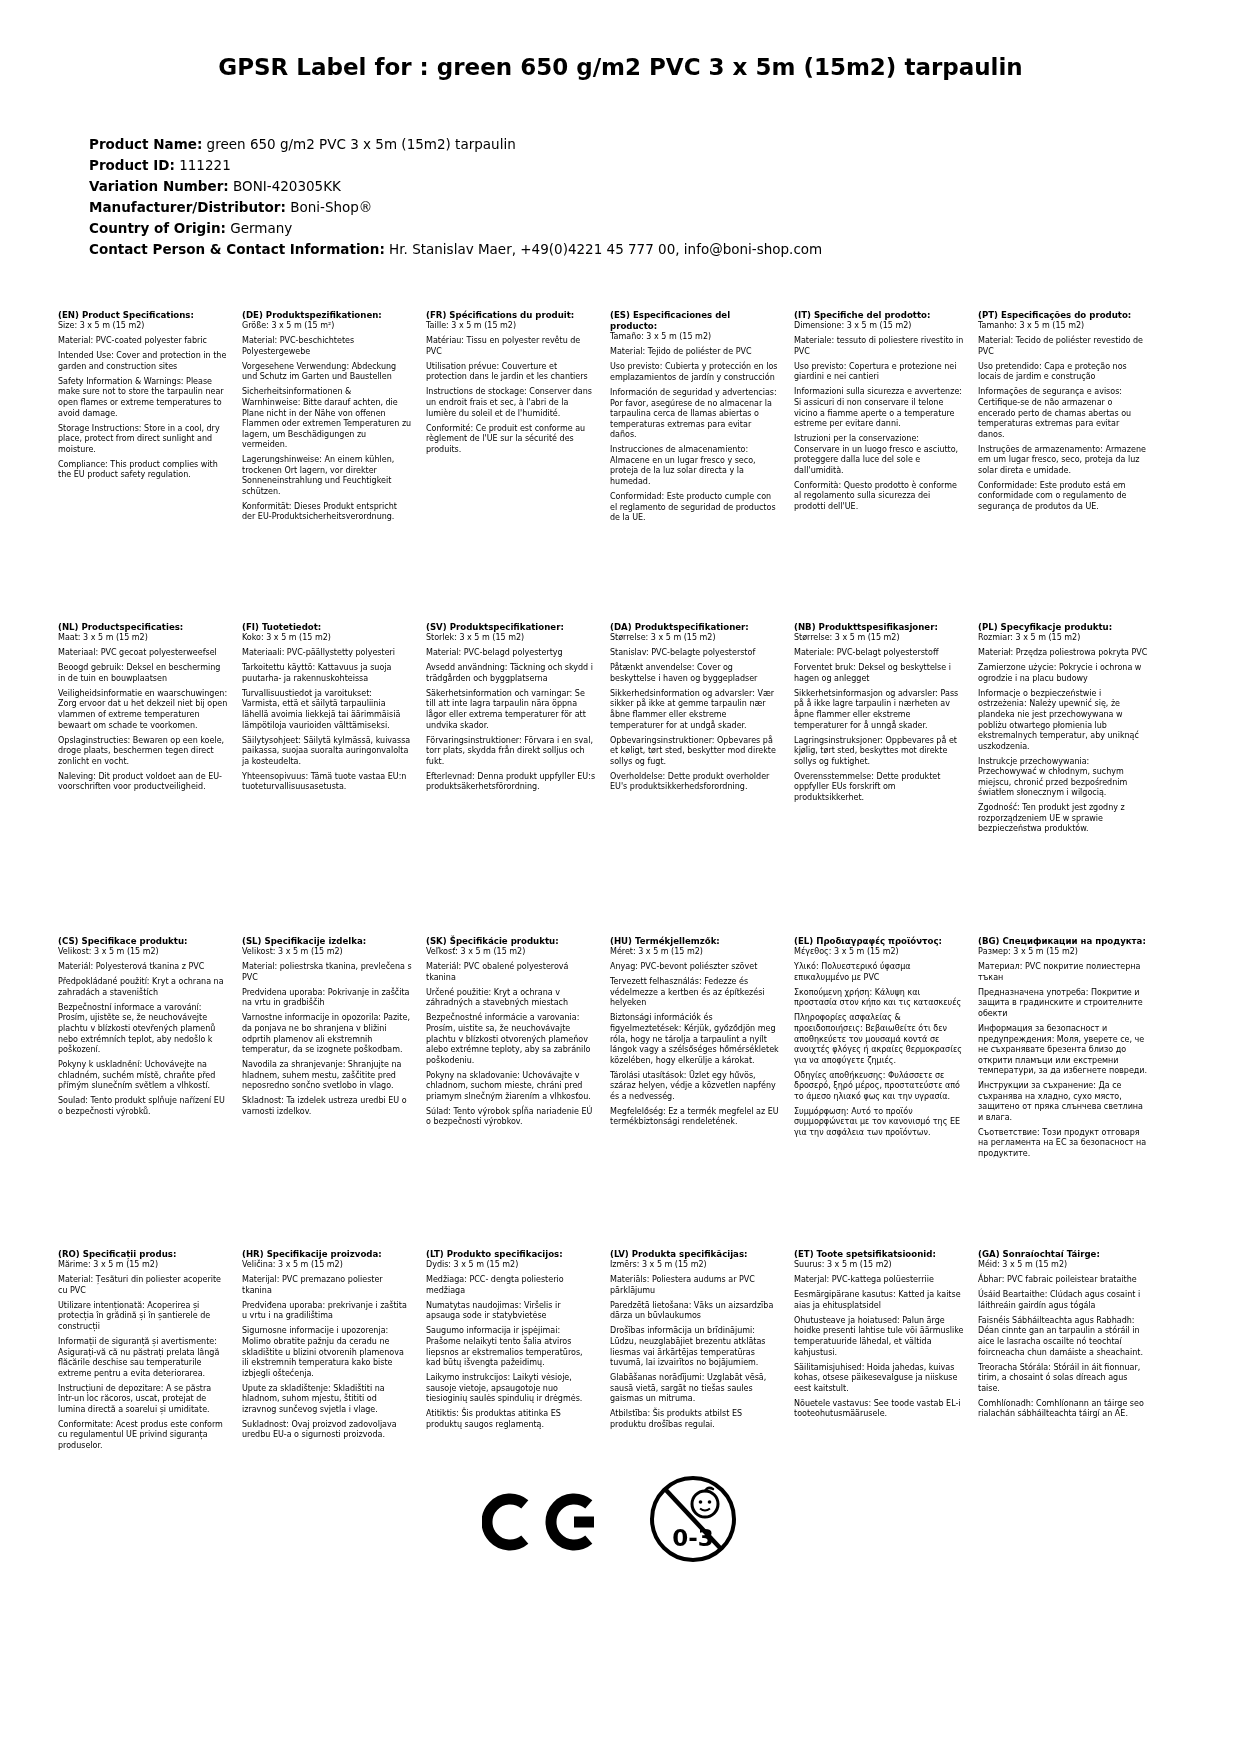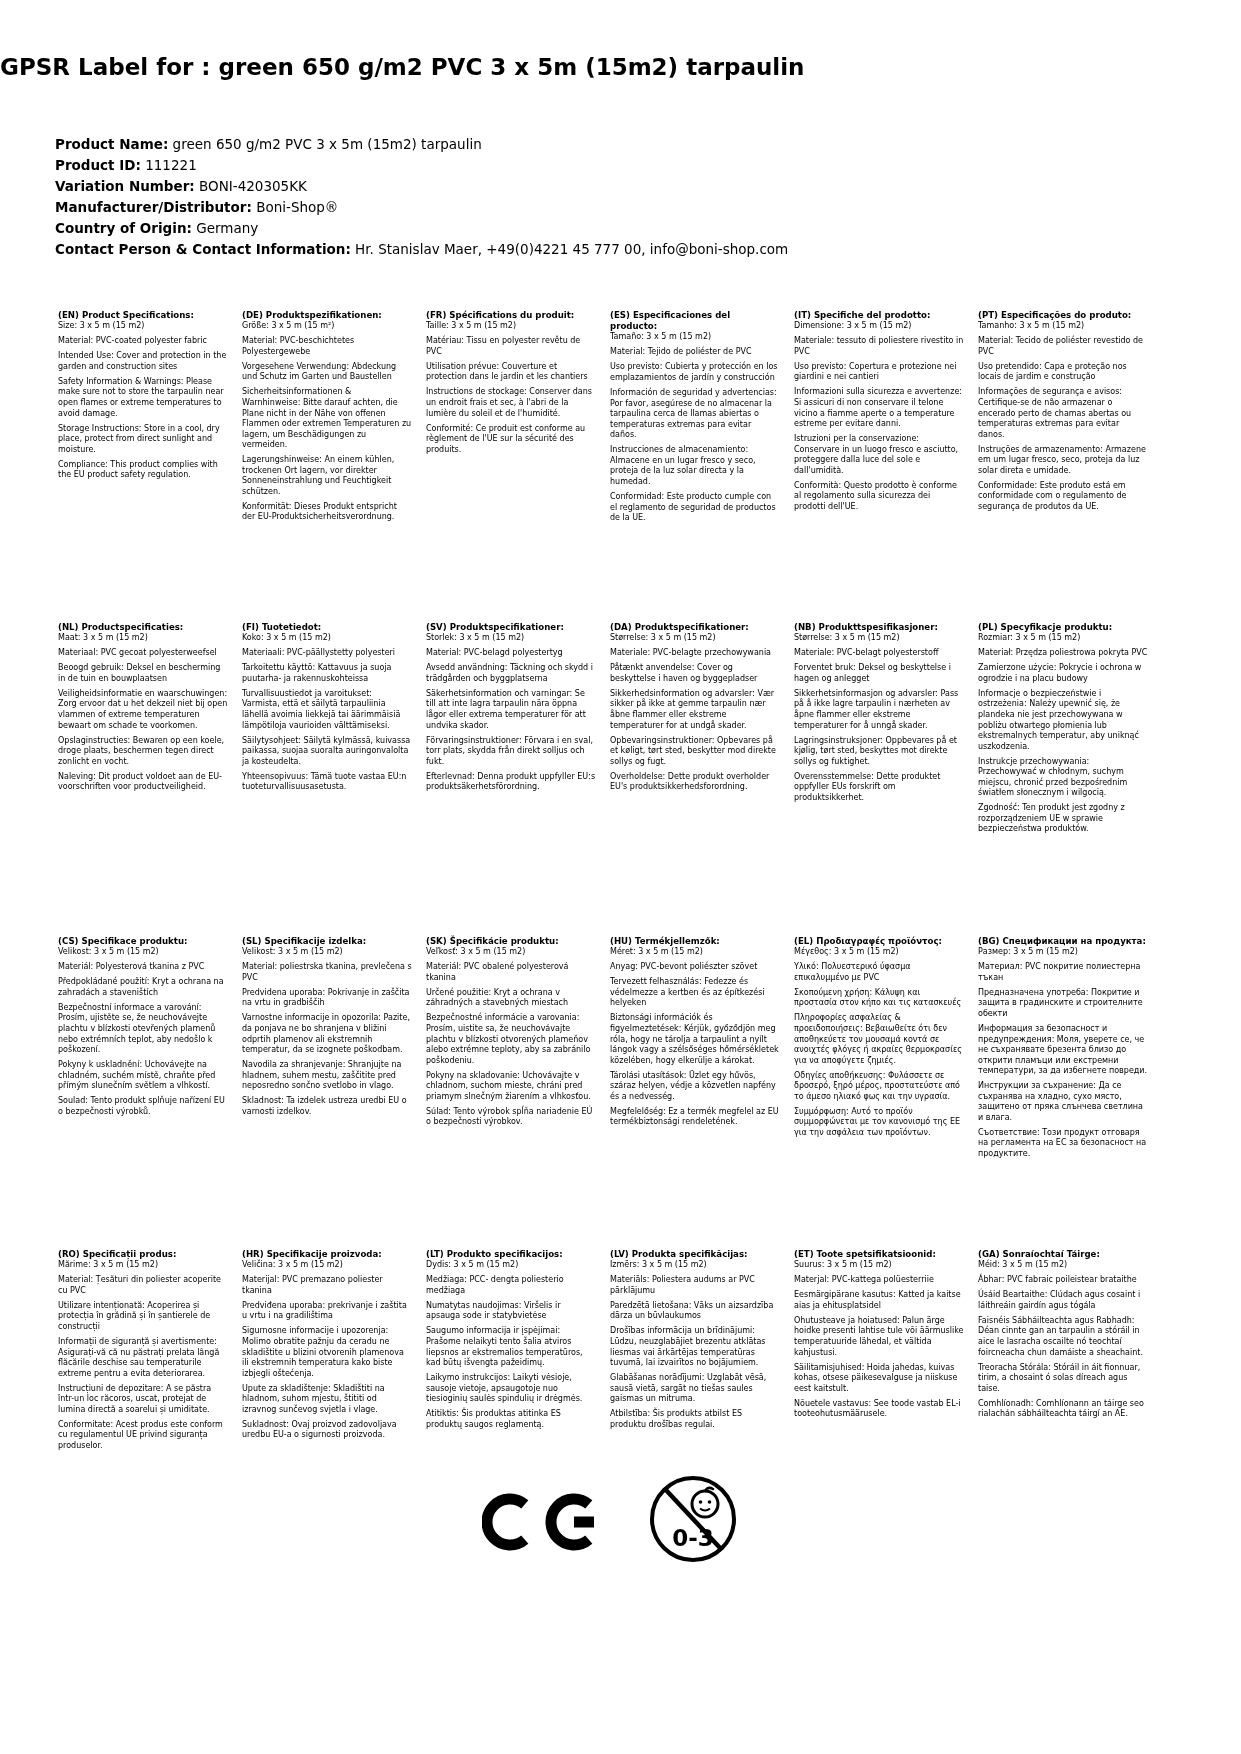--- a/index.html
+++ b/index.html
@@ -4,24 +4,24 @@
 <style>
   html,body { margin:0; padding:0; background:#888; }
   .page {
     position:relative; width:1241px; height:1754px; margin:0 auto;
     background:#ffffff; color:#000;
     font-family:"DejaVu Sans", sans-serif;
     overflow:hidden;
   }
   .title {
     position:absolute; top:54px; left:0; right:0;
-    text-align:left; font-size:23px; font-weight:bold; letter-spacing:0;
+    text-align:center; font-size:23px; font-weight:bold; letter-spacing:0;
   }
   .info { position:absolute; left:55px; top:134px; font-size:13.5px; line-height:21px; }
-  .info-row b { font-weight:bold; }
+  .info-row b { font-weight:bold;margin-left:34px; }
   .info-row span.v { font-weight:normal; }
   .grid-row {
     position:absolute; left:58px; width:1160px;
     display:grid; grid-template-columns:repeat(6,170px); column-gap:14px;
     align-items:start;
   }
   .row1 { top:310px; } .row2 { top:622px; } .row3 { top:936px; } .row4 { top:1249px; }
   .cell { font-size:8px; line-height:1.32; }
   .cell h3 { margin:0; font-size:8.6px; font-weight:bold; line-height:1.3; }
   .cell .sz { margin:0; }
@@ -145,21 +145,21 @@
           <p>Avsedd användning: Täckning och skydd i trädgården och byggplatserna</p>
           <p>Säkerhetsinformation och varningar: Se till att inte lagra tarpaulin nära öppna lågor eller extrema temperaturer för att undvika skador.</p>
           <p>Förvaringsinstruktioner: Förvara i en sval, torr plats, skydda från direkt solljus och fukt.</p>
           <p>Efterlevnad: Denna produkt uppfyller EU:s produktsäkerhetsförordning.</p>
         </div>
       </div>
     <div class="cell">
         <h3>(DA) Produktspecifikationer:</h3>
         <div class="sz">Størrelse: 3 x 5 m (15 m2)</div>
         <div class="ps">
-          <p>Materiale: PVC-belagte przechowywania</p>
+          <p>Stanislav: PVC-belagte polyesterstof</p>
           <p>Påtænkt anvendelse: Cover og beskyttelse i haven og byggepladser</p>
           <p>Sikkerhedsinformation og advarsler: Vær sikker på ikke at gemme tarpaulin nær åbne flammer eller ekstreme temperaturer for at undgå skader.</p>
           <p>Opbevaringsinstruktioner: Opbevares på et køligt, tørt sted, beskytter mod direkte sollys og fugt.</p>
           <p>Overholdelse: Dette produkt overholder EU's produktsikkerhedsforordning.</p>
         </div>
       </div>
     <div class="cell">
         <h3>(NB) Produkttspesifikasjoner:</h3>
         <div class="sz">Størrelse: 3 x 5 m (15 m2)</div>
         <div class="ps">

